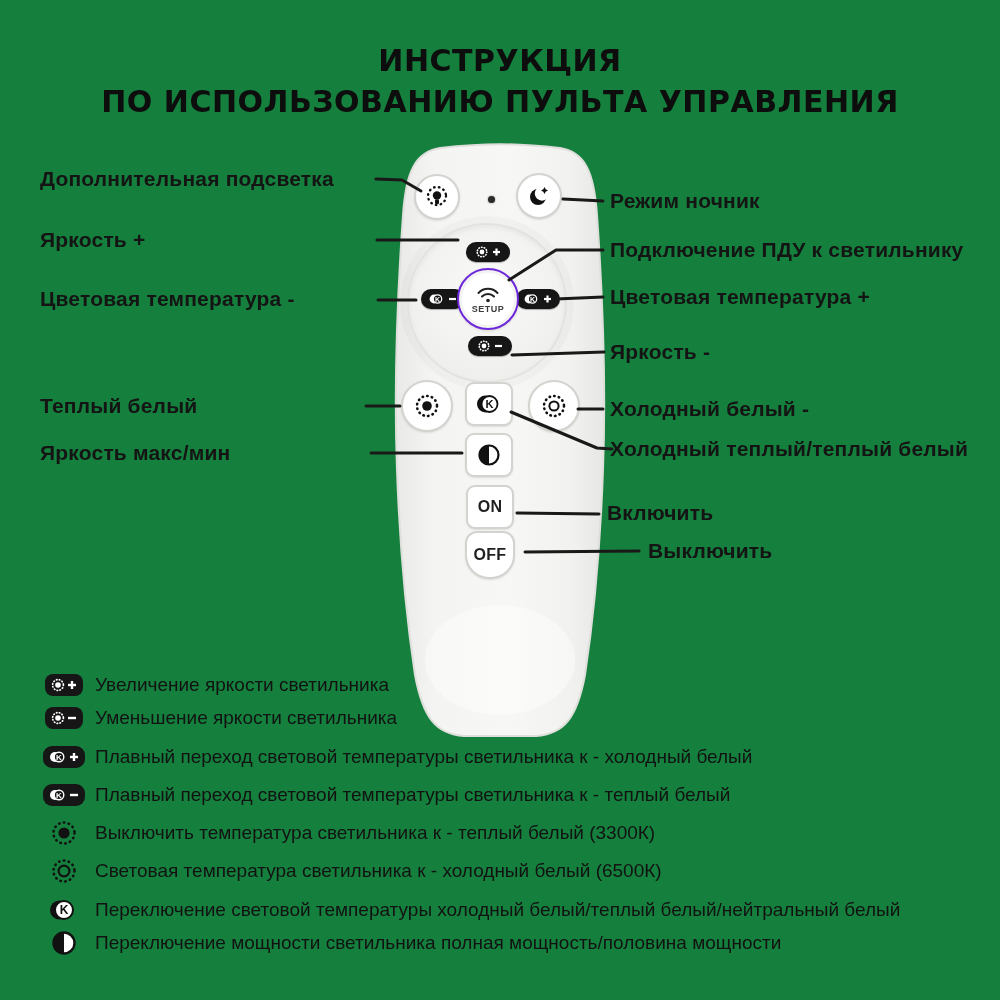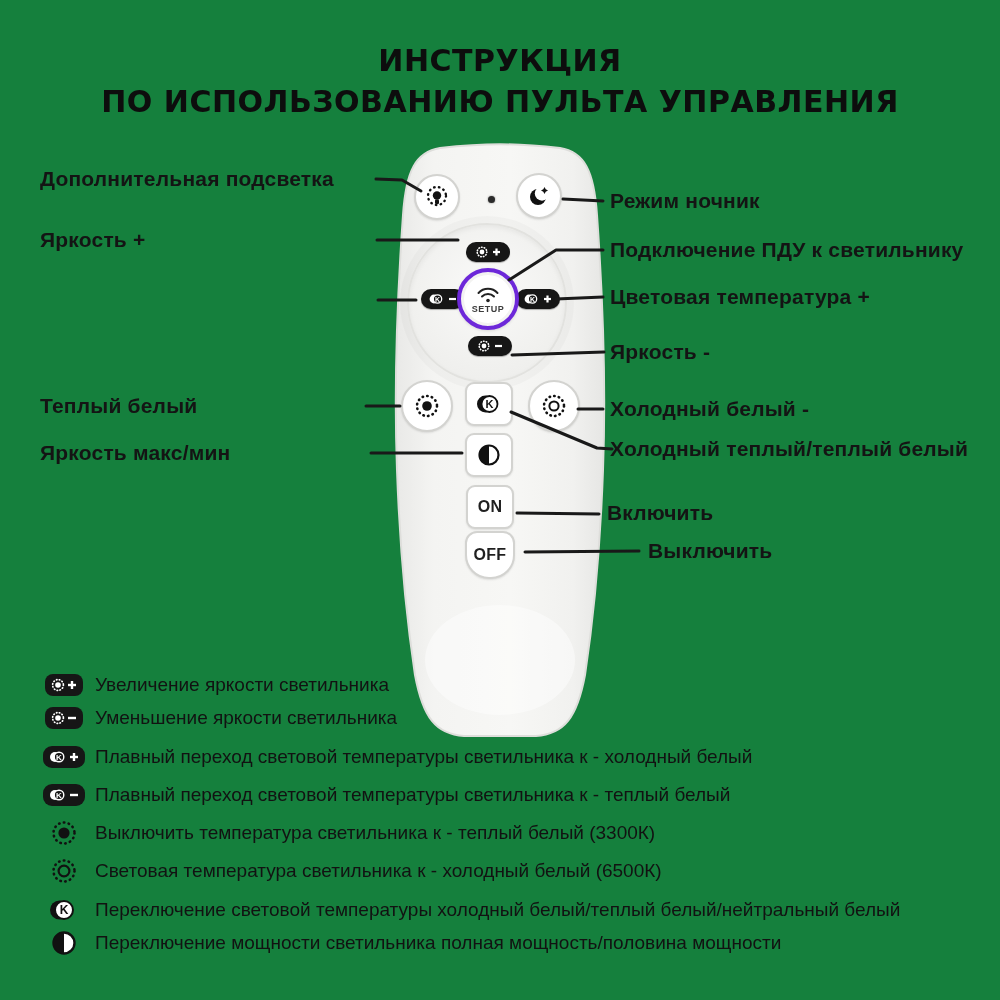--- a/index.html
+++ b/index.html
@@ -24,21 +24,21 @@
        box-shadow:0 1px 2px rgba(0,0,0,.10), inset 0 1px 1px rgba(255,255,255,.9);}
   .btn-round{border-radius:50%;}
   .btn-sq{border-radius:9px;}
   .dpad{position:absolute;left:407px;top:223px;width:160px;height:160px;border-radius:50%;
         background:radial-gradient(circle at 50% 42%, #fafaf9 0%, #f1f1ef 60%, #ebebe9 100%);
         border:2px solid #e2e2df;box-sizing:border-box;
         box-shadow:0 0 0 7px rgba(0,0,0,.025), inset 0 2px 5px rgba(0,0,0,.05);}
   .pill{position:absolute;width:44px;height:20px;border-radius:10px;background:#161616;
         display:flex;align-items:center;justify-content:center;box-shadow:0 1px 1px rgba(0,0,0,.3);}
   .setup{position:absolute;left:457px;top:268px;width:62px;height:62px;border-radius:50%;
-         background:#fff;border:4px solid #6d28d9;box-sizing:border-box;
+         background:#fff;border:2px solid #6d28d9;box-sizing:border-box;
          display:flex;flex-direction:column;align-items:center;justify-content:center;
          box-shadow:0 1px 3px rgba(0,0,0,.12), inset 0 0 0 3px #f3f3f1;}
   .setup-text{font-size:9px;font-weight:700;letter-spacing:.5px;color:#3c3c3c;margin-top:1px;}
   .onoff{font-size:16px;font-weight:700;color:#1f1f1f;letter-spacing:.3px;}
   .led{position:absolute;left:488px;top:196px;width:7px;height:7px;border-radius:50%;
        background:#2b2b2b;box-shadow:0 0 2px rgba(0,0,0,.5);}
   
   .leg-row{position:absolute;height:26px;display:flex;align-items:center;}
   .leg-icon{position:absolute;left:41px;width:46px;display:flex;align-items:center;justify-content:center;}
   .leg-text{position:absolute;left:95px;font-size:19px;font-weight:500;white-space:nowrap;color:#121212;}
@@ -187,20 +187,21 @@
     <polyline points="556,299 603,297"></polyline>
     <polyline points="512,355 604,352"></polyline>
     <polyline points="578,409 603,409"></polyline>
     <polyline points="511,412 597,448 612,449"></polyline>
     <polyline points="517,513 599,514"></polyline>
     <polyline points="525,552 639,551"></polyline>
   </svg>
 
   <div class="lab left" style="top:166px;">Дополнительная подсветка</div>
   <div class="lab left" style="top:227px;">Яркость +</div>
+  <div class="lab left" style="top:286px;">Цветовая температура -</div>
   <div class="lab left" style="top:393px;">Теплый белый</div>
   <div class="lab left" style="top:440px;">Яркость макс/мин</div>
 
   <div class="lab right" style="top:188px;">Режим ночник</div>
   <div class="lab right" style="top:237px;">Подключение ПДУ к светильнику</div>
   <div class="lab right" style="top:284px;">Цветовая температура +</div>
   <div class="lab right" style="top:339px;">Яркость -</div>
   <div class="lab right" style="top:396px;">Холодный белый -</div>
   <div class="lab right" style="top:436px;">Холодный теплый/теплый белый</div>
   <div class="lab right" style="top:500px;left:607px;">Включить</div>

